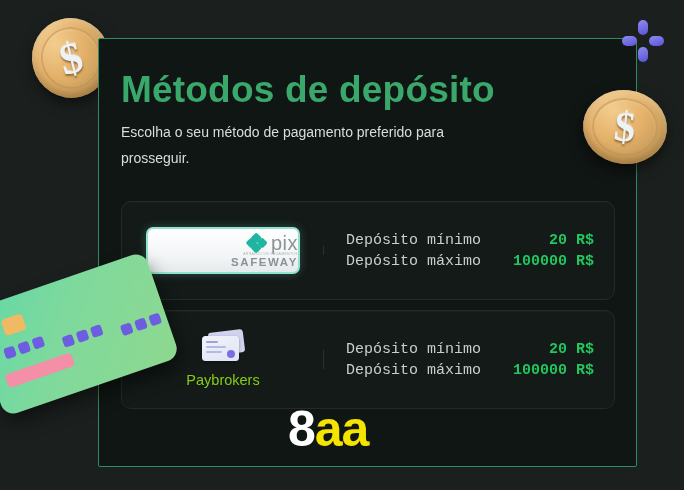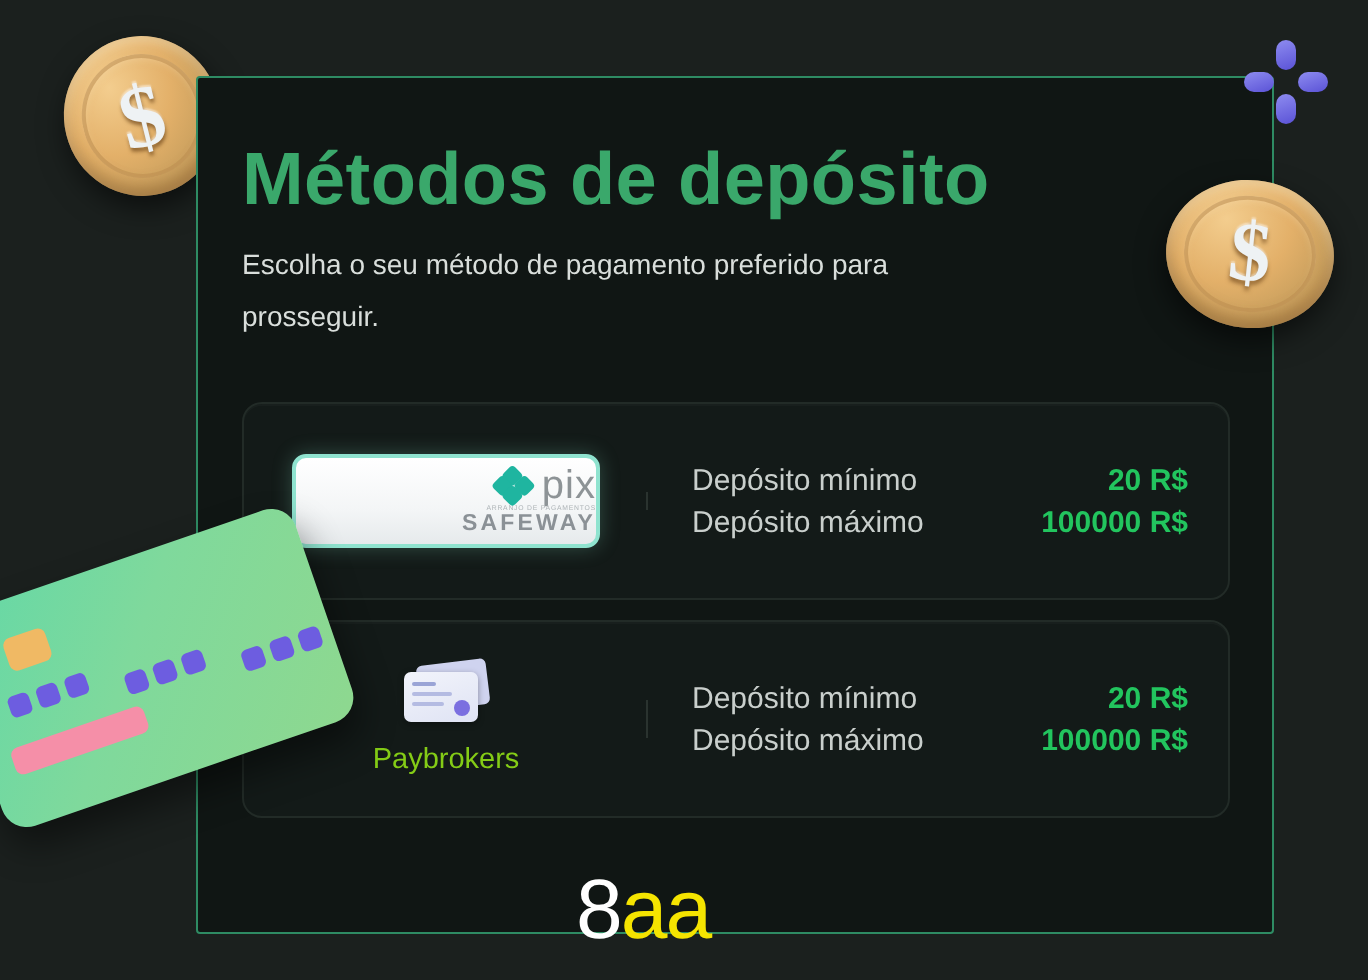--- a/index.html
+++ b/index.html
@@ -194,28 +194,29 @@
     position: absolute; right: 4px; bottom: 3.5px;
     width: 8px; height: 8px; border-radius: 50%; background: #7b6fe0;
   }
   .brand-label { font-size: 14.5px; color: #84cc16; }
 
   
   .limits { flex: 1; padding: 0 20px 0 22px; }
   .limit-line {
     display: flex; justify-content: space-between; align-items: flex-start;
     padding: 2px 0;
+    font-family: Liberation Mono, monospace;
   }
   .limit-label { font-size: 15px; color: #c9cfcc; }
   .limit-value { font-size: 15px; font-weight: 700; color: #22c55e; }
 
   
   #watermark {
-    position: absolute; left: 288px; top: 434px;
-    font-size: 42px; font-weight: 400; line-height: 1;
+    position: absolute; left: 288px; top: 404px;
+    font-size: 50px; font-weight: 700; line-height: 1;
     letter-spacing: -1px;
     z-index: 5;
   }
   #watermark .w8 { color: #ffffff; }
   #watermark .waa { color: #f5e400; }
 </style>
 </head>
 <body>
 
 <div id="stage">

